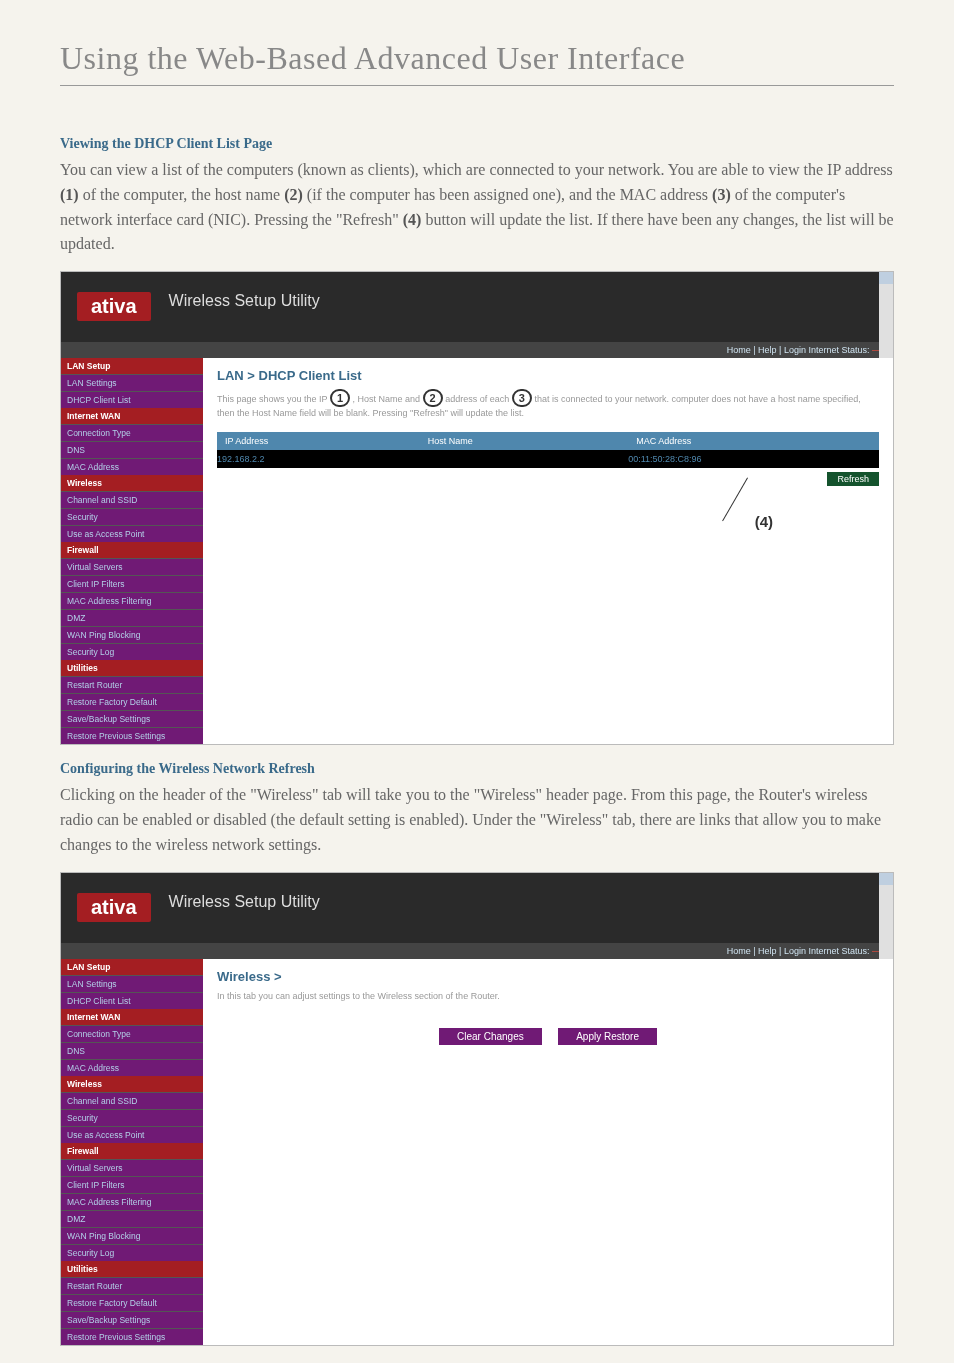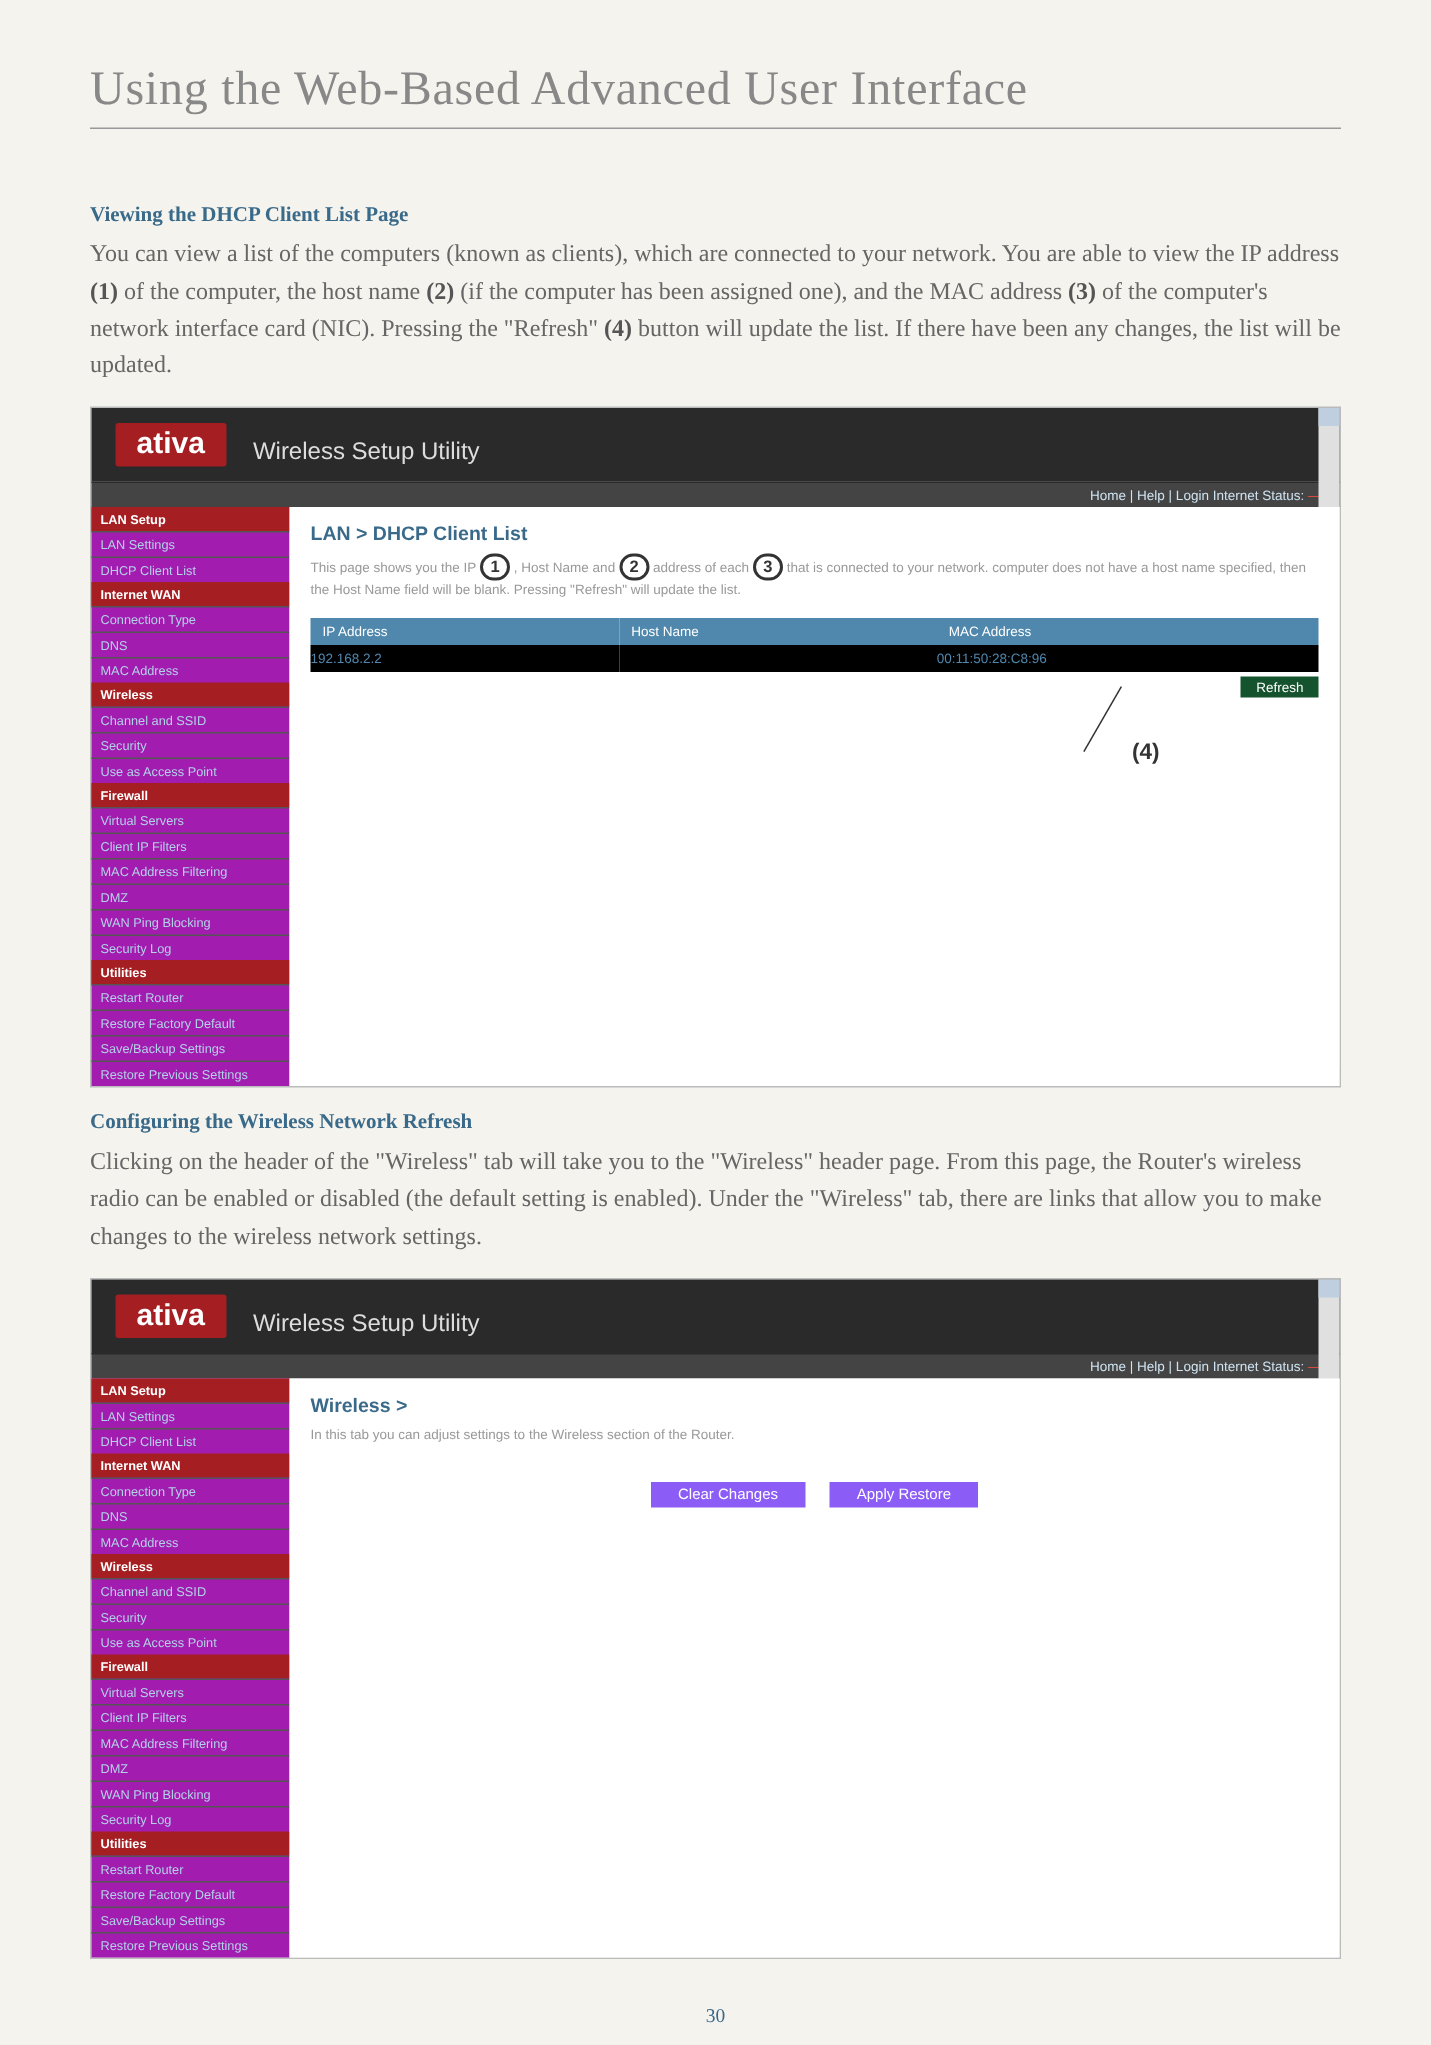--- a/index.html
+++ b/index.html
@@ -41,23 +41,23 @@
     }
     .screenshot {
       border: 1px solid #bbb;
       background: #f2f2f2;
       margin-bottom: 16px;
       position: relative;
       font-family: Arial, sans-serif;
     }
     .shot-header {
       background: #2a2a2a;
-      padding: 10px 16px;
+      padding: 20px 16px;
       display: flex;
-      align-items: flex-end;
+      align-items: flex-start;
     }
     .brand-pill {
       background: #a41e22;
       color: #fff;
       font-size: 20px;
       font-weight: bold;
       padding: 3px 14px;
       border-radius: 2px;
       margin-right: 18px;
     }
@@ -72,22 +72,22 @@
       text-align: right;
       padding: 3px 12px;
       border-top: 1px solid #2a2a2a;
     }
     .meta-bar .logout-link { color: #e74c3c; }
     .shot-body {
       display: flex;
       min-height: 280px;
     }
     .sidebar {
-      width: 132px;
-      background: #a21caf;
+      width: 142px;
+      background: #701a75;
       font-size: 8.5px;
     }
     .sb-head {
       background: #a41e22;
       color: #fff;
       padding: 3px 6px;
       font-weight: bold;
     }
     .sb-item {
       color: #b3d1e8;
@@ -170,21 +170,21 @@
       font-size: 10px;
       color: #777;
       margin: 10px 0 16px;
     }
     .radio-row input { margin: 0 3px 0 10px; }
     .btn-row {
       text-align: center;
       margin-top: 24px;
     }
     .ui-btn {
-      background: #8b5cf6;
+      background: #701a75;
       color: #fff;
       font-size: 10px;
       padding: 3px 18px;
       border: none;
       margin: 0 6px;
     }
     .scrollbar-mock {
       position: absolute;
       right: 0;
       top: 0;

